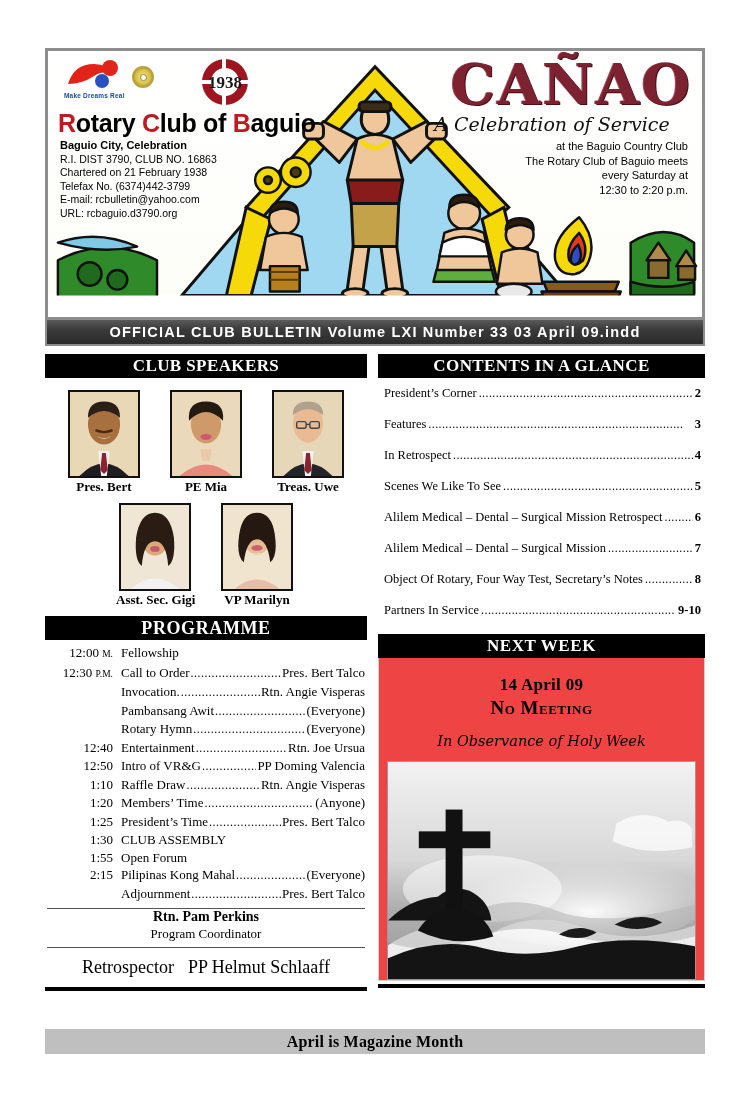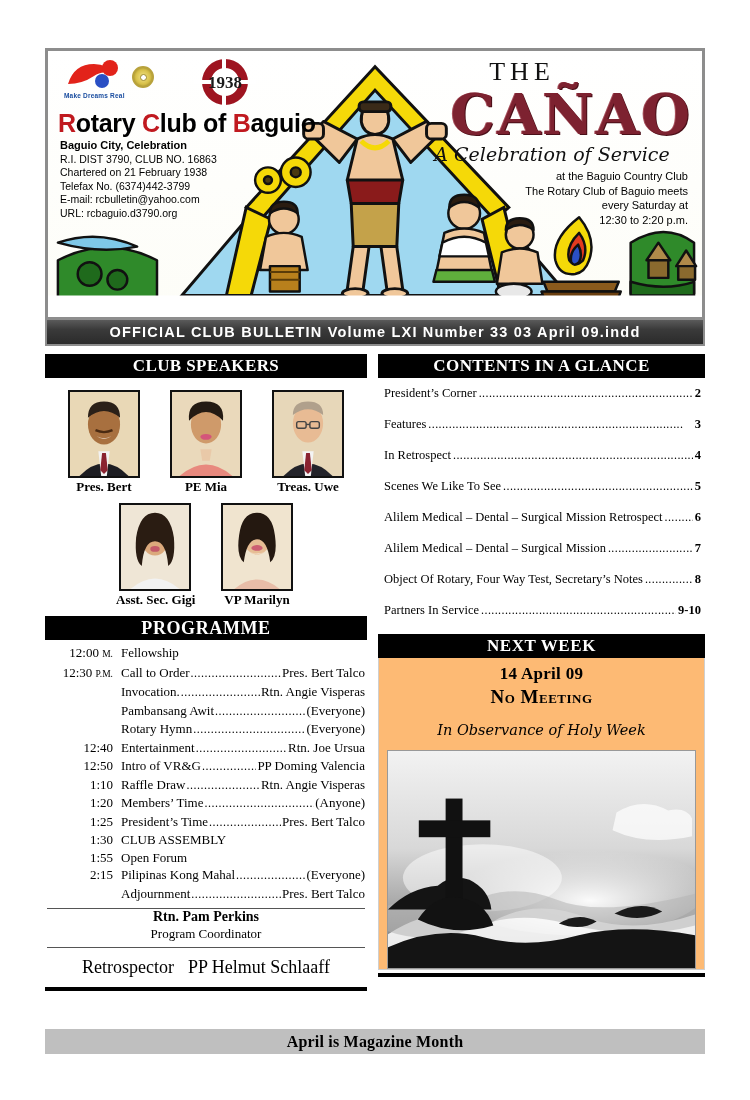--- a/index.html
+++ b/index.html
@@ -96,21 +96,21 @@
   
   .contents{padding:8px 4px 0 6px;}
   .crow{display:flex;align-items:baseline;font-size:12.5px;line-height:14px;margin-bottom:17px;
         white-space:nowrap;overflow:hidden;}
   .ctitle{flex:none;}
   .cdots{flex:1;overflow:hidden;white-space:nowrap;margin:0 2px;font-size:12px;letter-spacing:.4px;}
   .cpage{flex:none;font-weight:bold;}
 
   
   .hdr-next{height:24px;margin-top:6px;font-size:17px;letter-spacing:.6px;}
-  .next-body{border:1px solid #cfcfcf;border-top:none;background:#fdba74;padding:6px 0 0 0;text-align:center;}
+  .next-body{border:1px solid #cfcfcf;border-top:none;background:#ef4444;padding:17px 0 0 0;text-align:center;}
   .nw-date{font-family:"Liberation Serif",serif;font-weight:bold;font-size:17px;letter-spacing:.3px;}
   .nw-meeting{font-family:"Liberation Serif",serif;font-weight:bold;font-size:19px;margin-top:2px;
               font-variant:small-caps;letter-spacing:.5px;}
   .nw-note{font-family:"DejaVu Serif",serif;font-style:italic;font-size:14.5px;margin-top:14px;margin-bottom:12px;}
   .nw-photo{width:309px;height:219px;margin:0 auto;position:relative;overflow:hidden;background:#111;
             border:1px solid #999;box-sizing:border-box;}
   .next-rule{height:4px;background:#000;margin-top:3px;}
 
   
   .footer-bar{position:absolute;left:45px;top:1029px;width:660px;height:25px;background:#bfbfbf;
@@ -240,21 +240,20 @@
       <div class="addr">
         <div class="b">Baguio City, Celebration</div>
         <div>R.I. DIST 3790, CLUB NO. 16863</div>
         <div>Chartered on 21 February 1938</div>
         <div>Telefax No. (6374)442-3799</div>
         <div>E-mail: rcbulletin@yahoo.com</div>
         <div>URL: rcbaguio.d3790.org</div>
       </div>
 
       <div class="canao-wrap">
-        <div class="the">THE</div>
         <div class="canao">CAÑAO</div>
         <div class="celebration">A Celebration of Service</div>
         <div class="meetinfo">
           <div>at the Baguio Country Club</div>
           <div>The Rotary Club of Baguio meets</div>
           <div>every Saturday at</div>
           <div>12:30 to 2:20 p.m.</div>
         </div>
       </div>
     </div>

